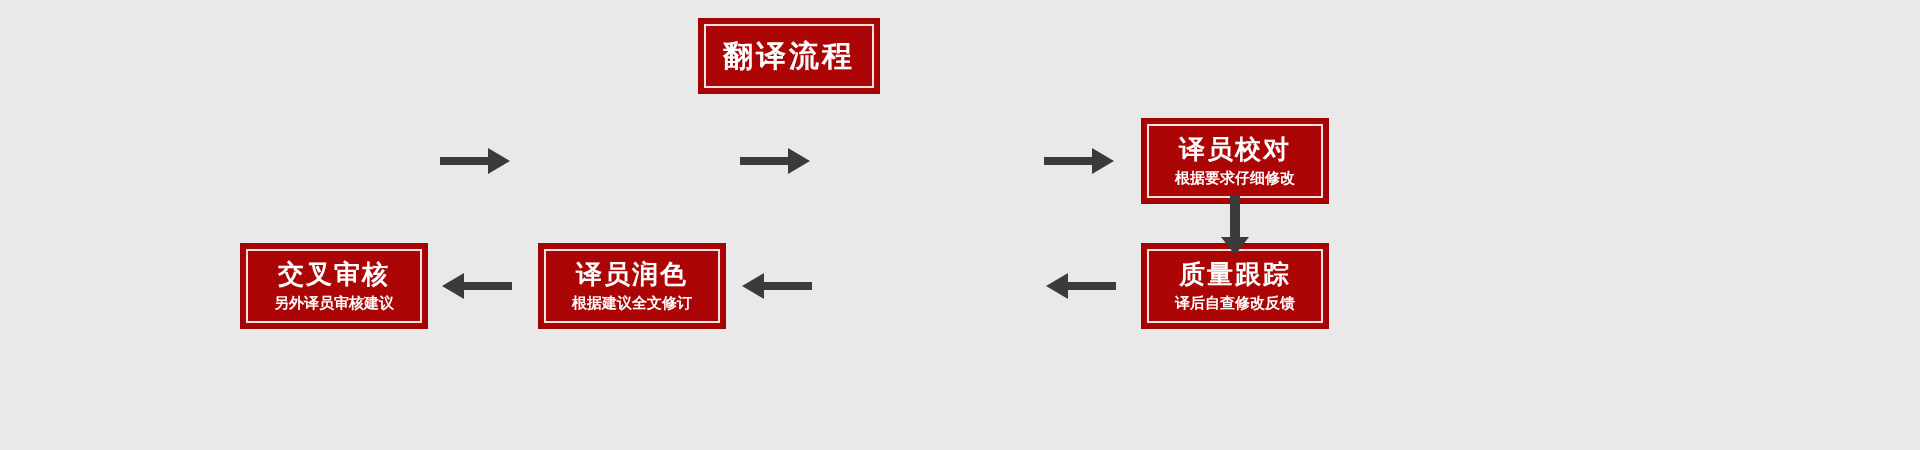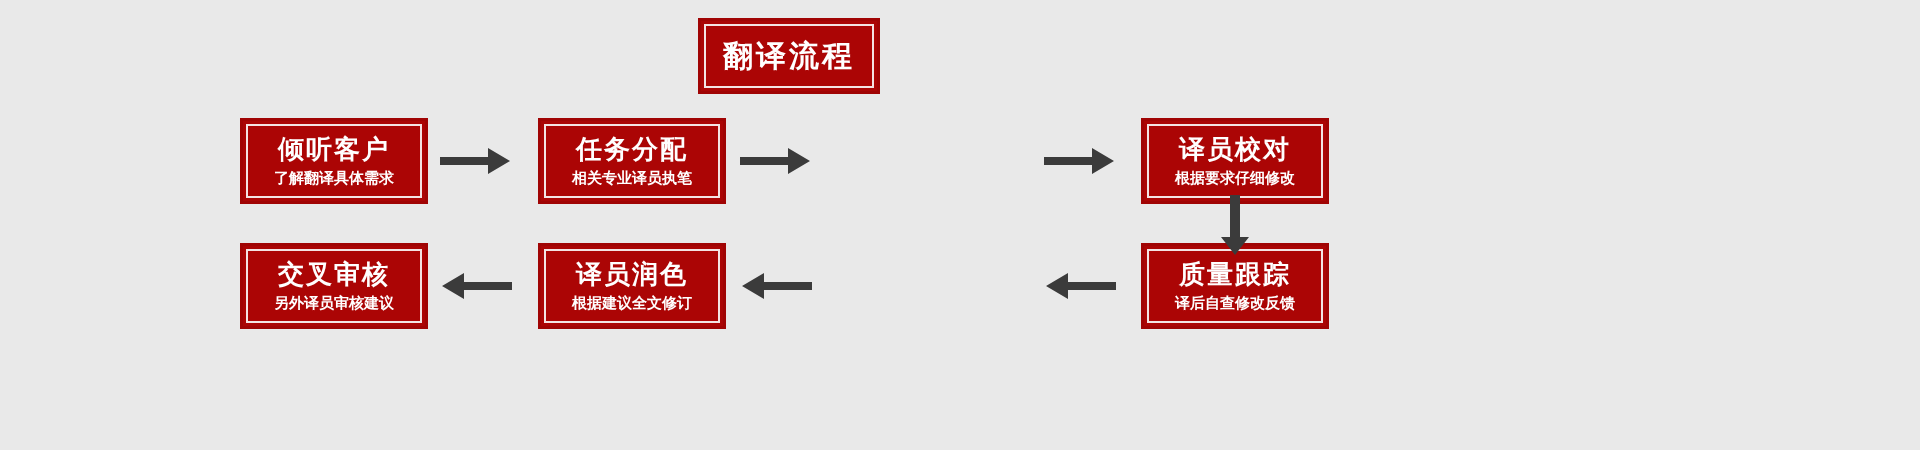--- a/index.html
+++ b/index.html
@@ -121,33 +121,21 @@
 <body>
 
 <div id="flowchart">
 
   <div class="node banner">
     <div class="node-inner">
       <div class="title">翻译流程</div>
     </div>
   </div>
 
-  <div class="node step n1">
-    <div class="node-inner">
-      <div class="title">倾听客户</div>
-      <div class="subtitle">了解翻译具体需求</div>
-    </div>
-  </div>
-
-  <div class="node step n2">
-    <div class="node-inner">
-      <div class="title">任务分配</div>
-      <div class="subtitle">相关专业译员执笔</div>
-    </div>
-  </div>
+
 
 
   <div class="node step n4">
     <div class="node-inner">
       <div class="title">译员校对</div>
       <div class="subtitle">根据要求仔细修改</div>
     </div>
   </div>
 
   <div class="node step n5">

